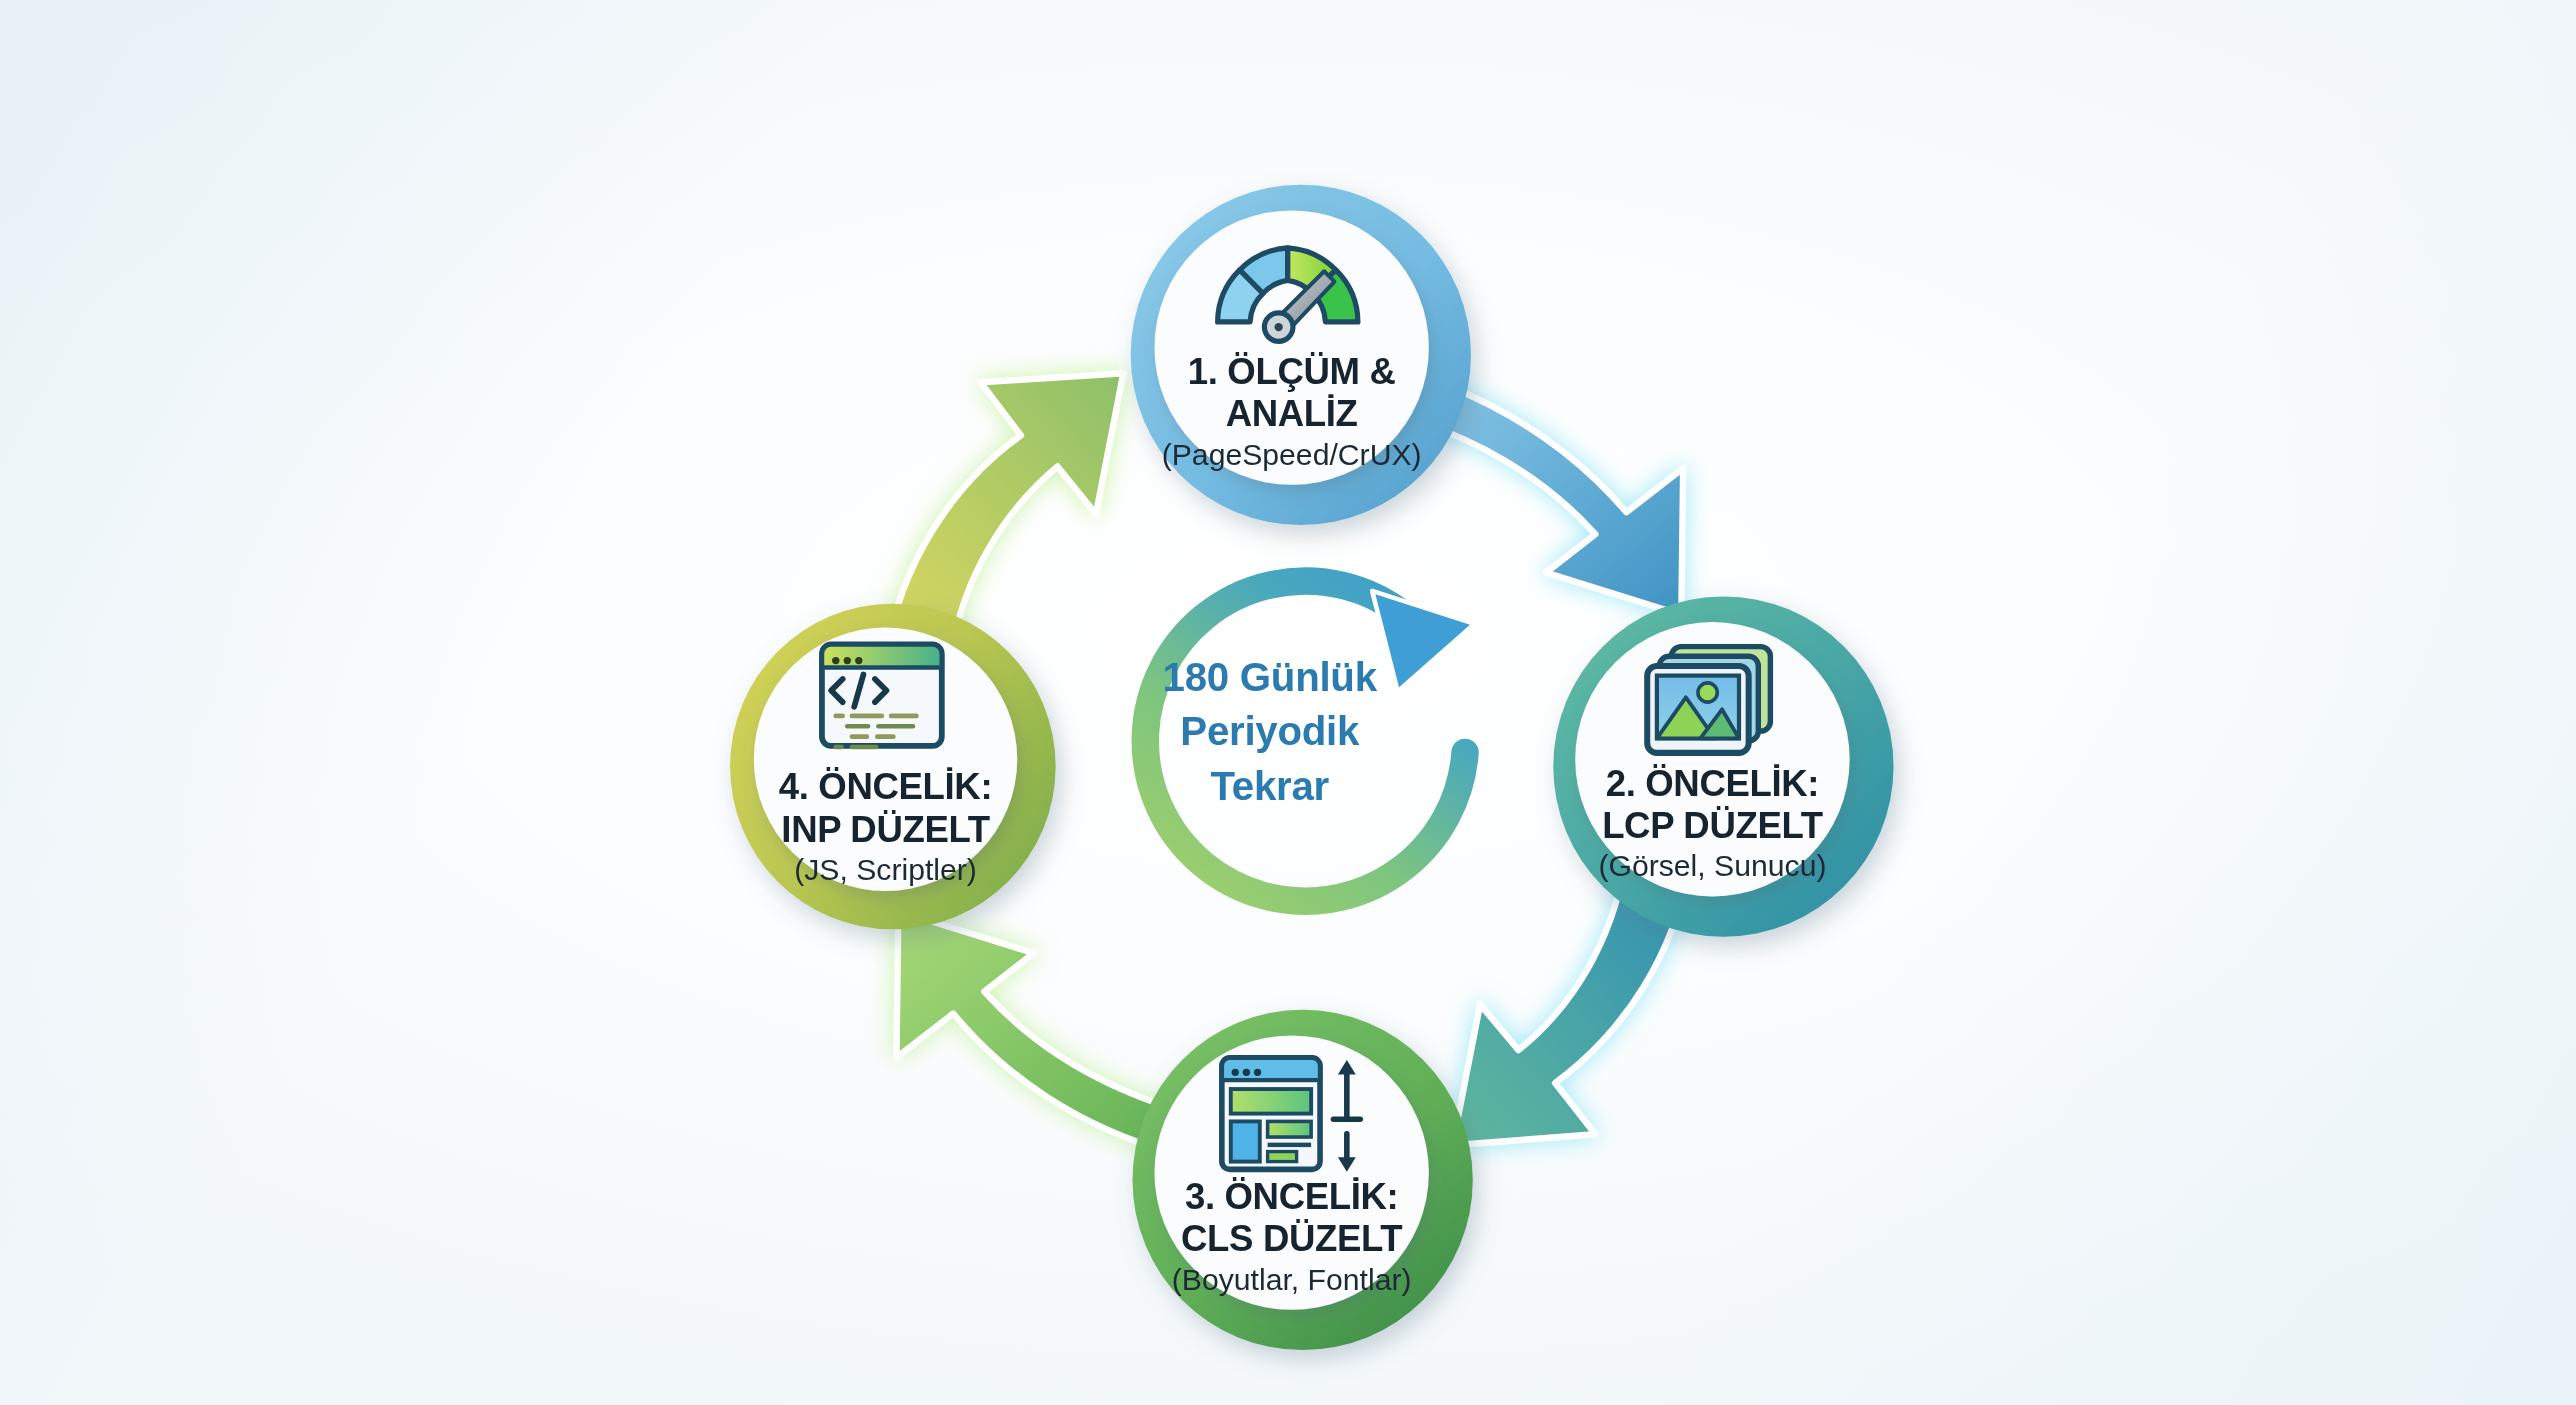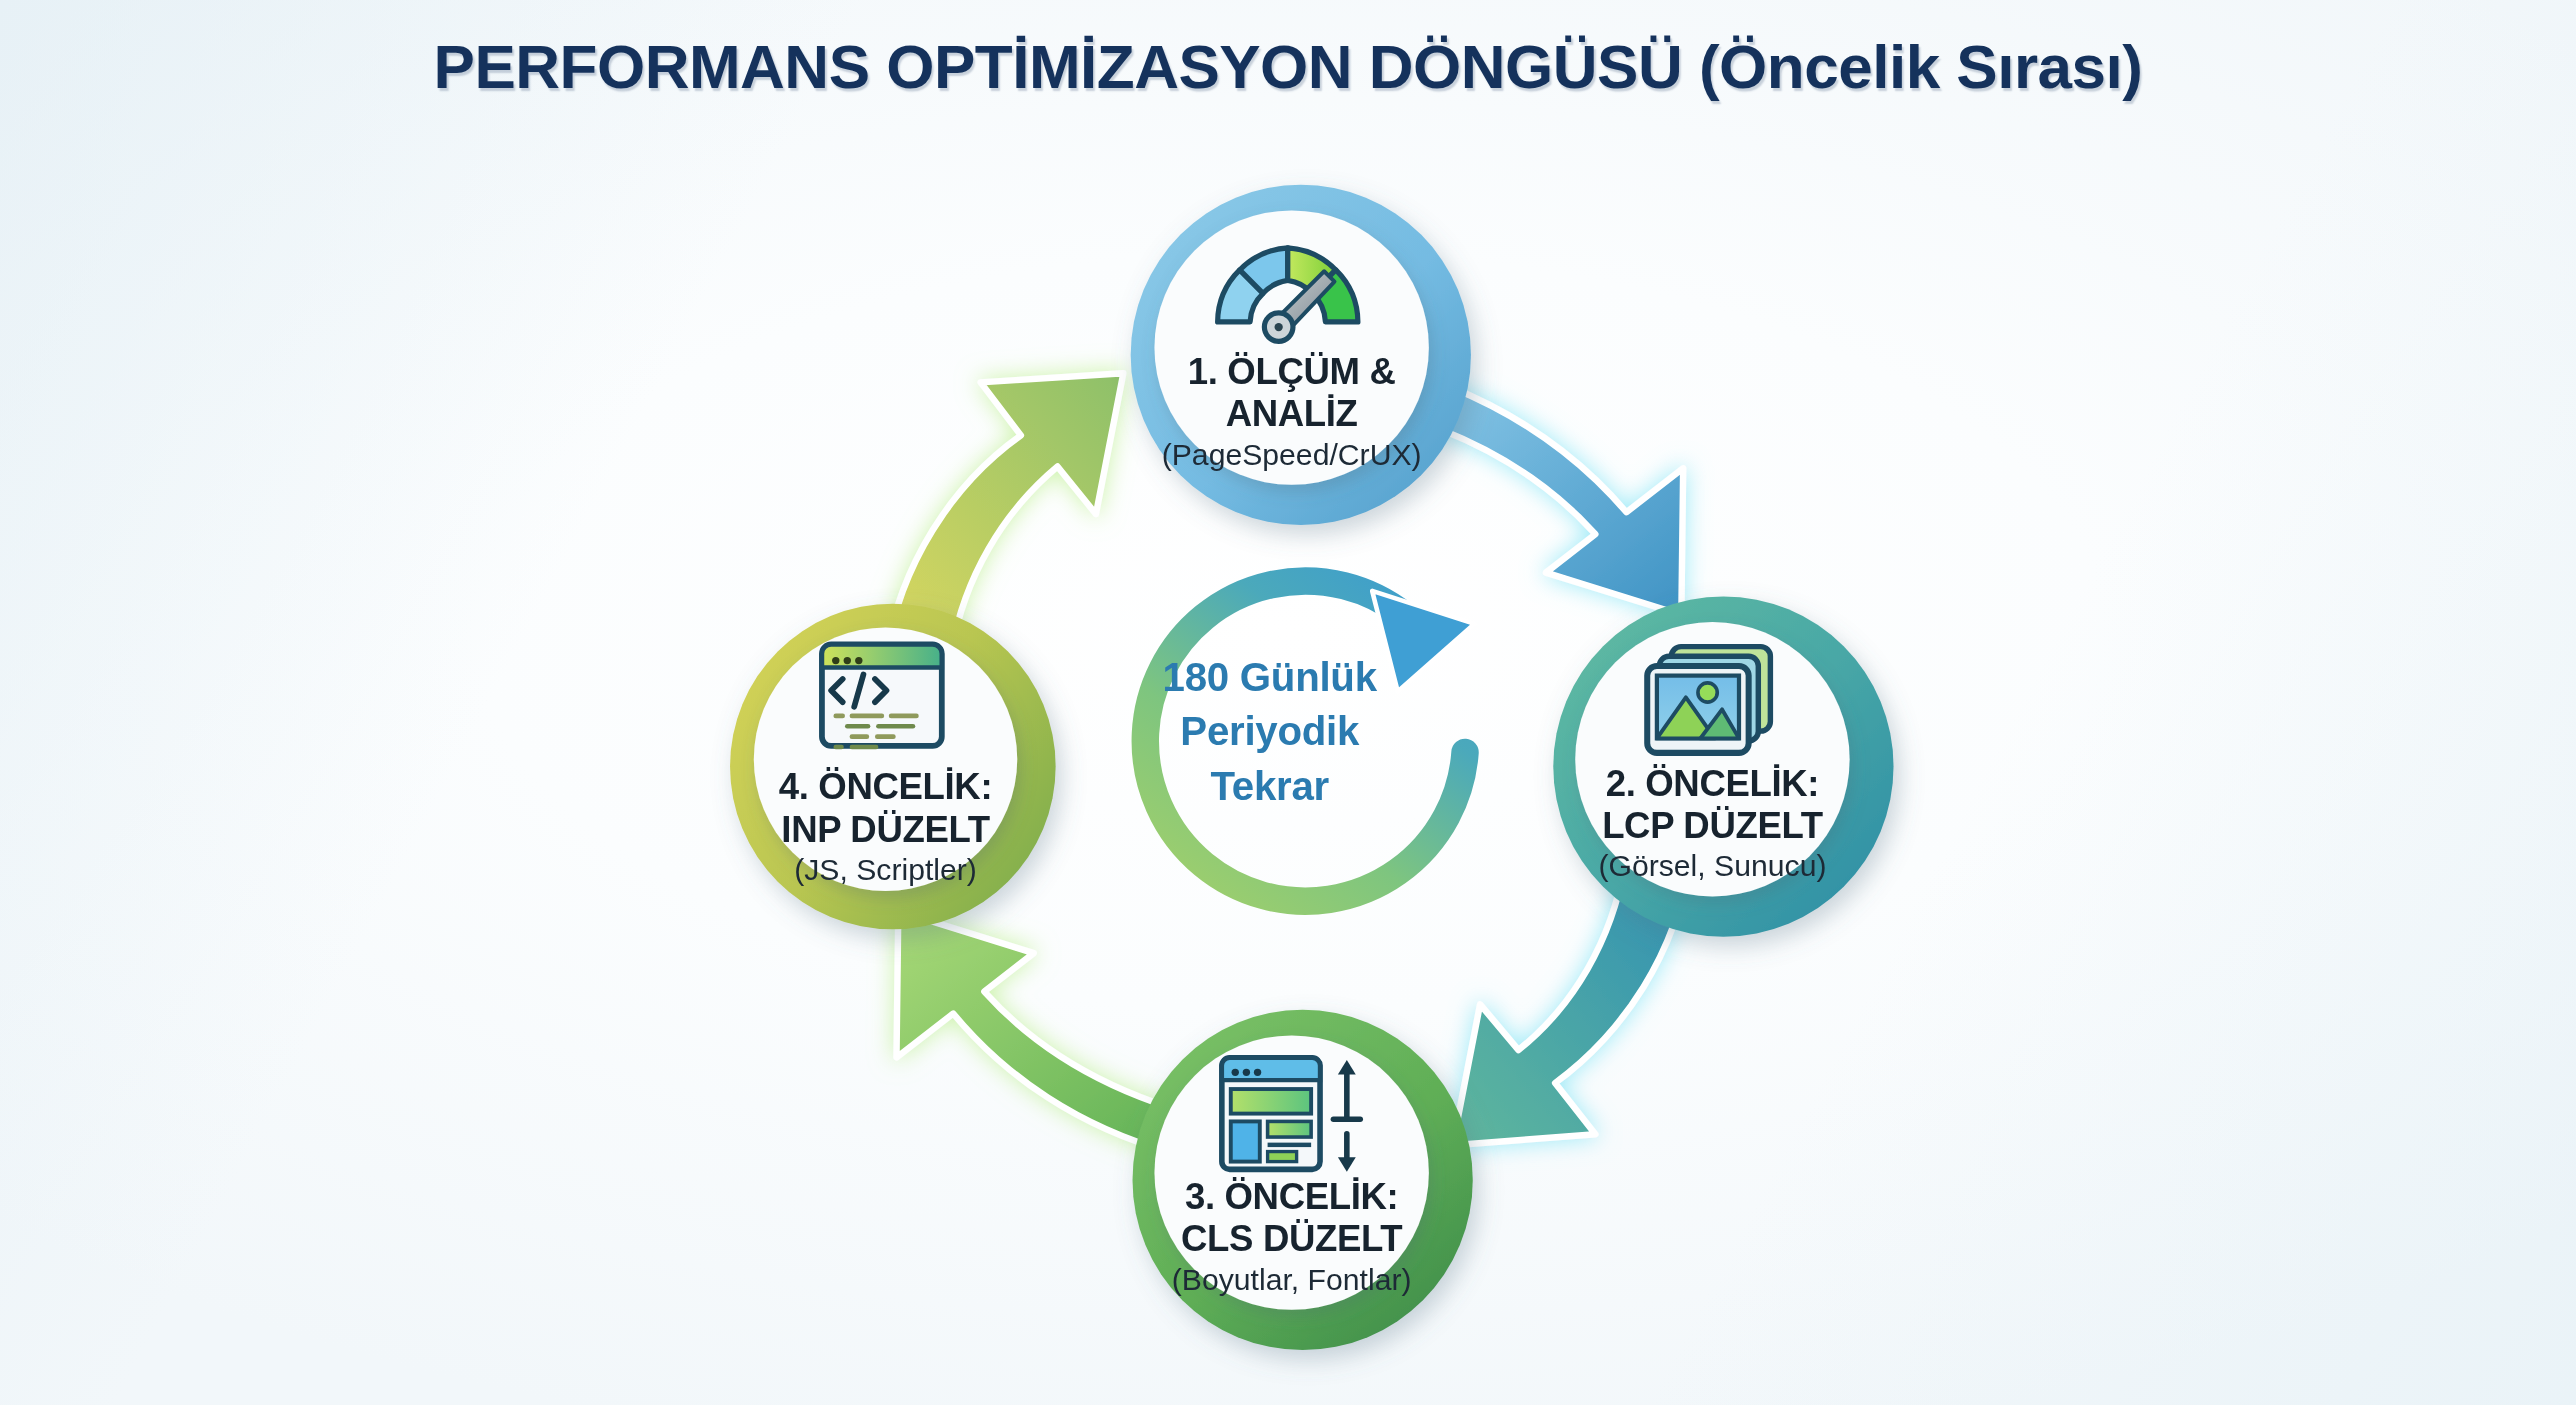--- a/index.html
+++ b/index.html
@@ -66,21 +66,20 @@
     fill: #2b7bb0;
     font-size: 44px;
     letter-spacing: -0.3px;
   }
 </style>
 </head>
 <body>
 
 <div id="stage">
 
-  <div id="title">PERFORMANS OPTİMİZASYON DÖNGÜSÜ (Öncelik Sırası)</div>
 
   <svg id="diagram" viewBox="0 0 2816 1536">
     <defs>
 
       <linearGradient id="ring1" x1="0" y1="0" x2="1" y2="1">
         <stop offset="0%" stop-color="#8ecbe8"></stop>
         <stop offset="55%" stop-color="#74bbe2"></stop>
         <stop offset="100%" stop-color="#4f9cc9"></stop>
       </linearGradient>
       <linearGradient id="ring2" x1="0" y1="0" x2="1" y2="1">

